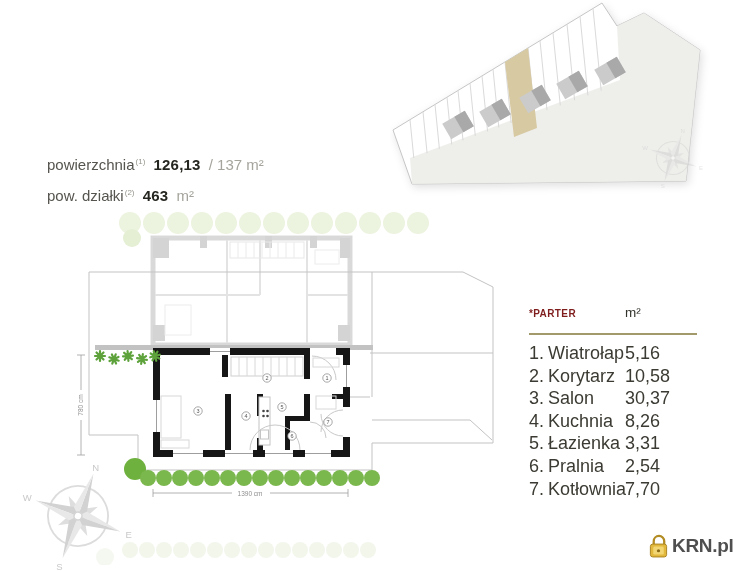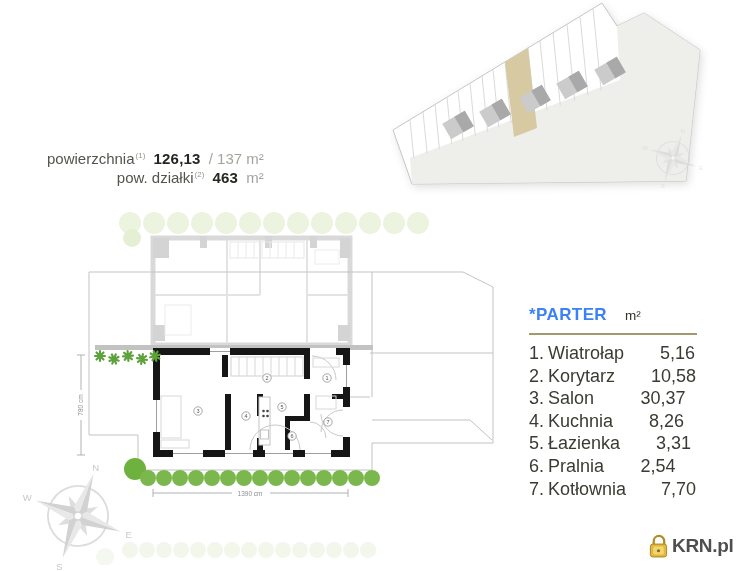--- a/index.html
+++ b/index.html
@@ -1,33 +1,33 @@
 <!DOCTYPE html>
 <html><head>
 <meta charset="utf-8">
 <style>
   html,body{margin:0;padding:0;background:#fff;}
   #stage{position:relative;width:740px;height:571px;background:#ffffff;overflow:hidden;
          font-family:"Liberation Sans","DejaVu Sans",sans-serif;}
   
-  .summary{position:absolute;left:47px;top:148px;color:#4a4a44;font-size:15px;line-height:16px;text-align:right;}
+  .summary{position:absolute;left:47px;top:148px;color:#4a4a44;font-size:15px;line-height:28px;}
   .summary .lbl{color:#55544e;}
   .summary sup{font-size:8px;color:#97968e;margin-left:1px;}
   .summary b{color:#262621;font-weight:700;letter-spacing:.2px;margin-left:4px;}
   .summary .muted{color:#a5a49c;margin-left:4px;}
   
   .legend{position:absolute;left:529px;top:305px;width:168px;}
   .legend-header{display:flex;align-items:baseline;height:22px;}
-  .legend-title{font-weight:700;font-size:17px;color:#3b82f6;letter-spacing:.4px;}
+  .legend-title{font-weight:700;font-size:10px;color:#7f1d1d;letter-spacing:.4px;}
   .legend-unit{margin-left:auto;width:72px;font-size:13.5px;color:#33322b;}
   .legend-rule{height:2px;background:#a39a6c;margin:6px 0 8px 0;}
   .legend-row{display:flex;align-items:baseline;height:22.6px;font-size:18px;color:#3c3b33;}
   .r-name{width:96px;white-space:nowrap;}
   .r-num{margin-right:4px;}
-  .r-area{width:72px;margin-left:36px;}
+  .r-area{width:72px;}
   
   .logo{position:absolute;left:648px;top:532px;display:flex;align-items:center;gap:3px;}
   .logo-text{font-weight:700;font-size:19px;color:#4f4f4f;letter-spacing:-.3px;}
   svg{position:absolute;display:block;}
   #siteplan{left:390px;top:0;}
   #floorplan{left:60px;top:210px;}
   #compass-main{left:22px;top:452px;}
   .logo svg{position:static;}
 </style>
 </head>

